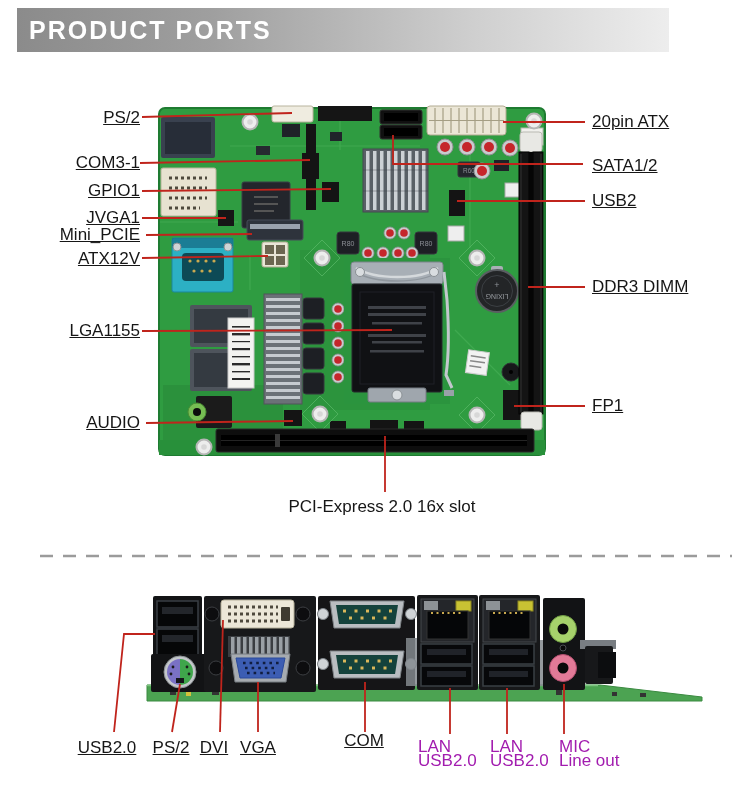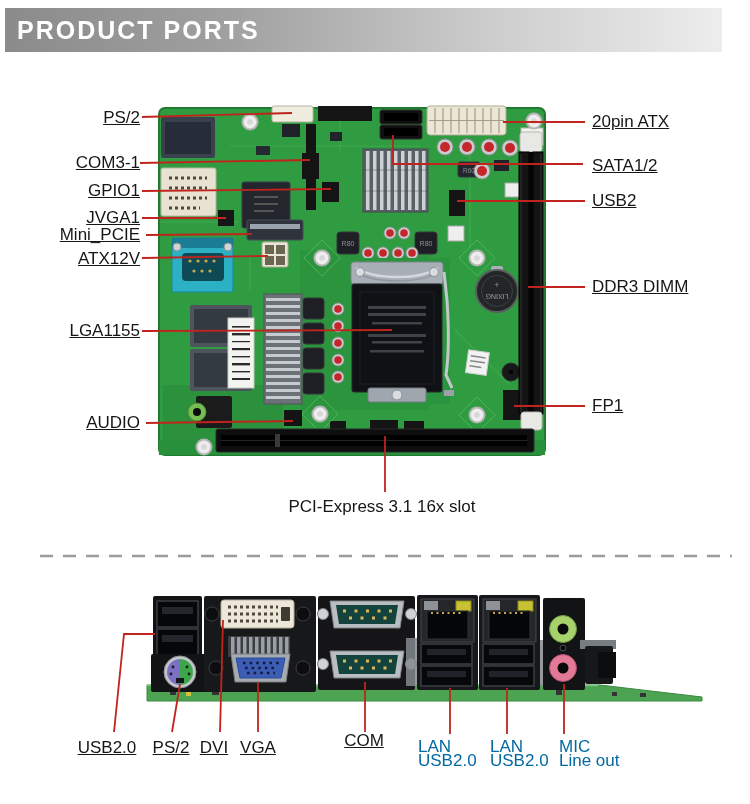--- a/index.html
+++ b/index.html
@@ -1,26 +1,26 @@
 <!DOCTYPE html>
 <html><head>
 <meta charset="utf-8">
 <style>
   html,body{margin:0;padding:0;background:#ffffff;}
   .canvas{position:relative;width:750px;height:804px;background:#fff;overflow:hidden;
           font-family:"Liberation Sans", sans-serif;}
-  .header-bar{position:absolute;left:5px;top:8px;width:717px;height:44px;
+  .header-bar{position:absolute;left:17px;top:8px;width:652px;height:44px;
               background:linear-gradient(90deg,#8b8b8b 0%,#9f9f9f 30%,#cfcfcf 70%,#ededed 100%);}
   .header-bar span{display:block;line-height:44px;padding-left:12px;color:#ffffff;
                    font-size:25px;font-weight:bold;letter-spacing:2px;}
   .art{position:absolute;left:0;top:0;width:750px;height:804px;}
   .lbl{position:absolute;font-size:17px;line-height:18px;color:#161616;white-space:nowrap;text-decoration:underline;}
   .lbl.rt{text-align:right;}
   .lbl.ctr{transform:translateX(-50%);}
-  .lbl2{position:absolute;font-size:17px;line-height:14px;color:#0369a1;white-space:nowrap;}
+  .lbl2{position:absolute;font-size:17px;line-height:14px;color:#a21caf;white-space:nowrap;}
   .caption{position:absolute;font-size:17px;color:#161616;transform:translateX(-50%);white-space:nowrap;}
 </style>
 </head>
 <body>
 
 <div class="canvas">
 
   <div class="header-bar">
     <span>PRODUCT PORTS</span>
   </div>
@@ -494,21 +494,21 @@
   <span class="lbl rt" style="right:610px;top:250px">ATX12V</span>
   <span class="lbl rt" style="right:610px;top:322px">LGA1155</span>
   <span class="lbl rt" style="right:610px;top:414px">AUDIO</span>
 
   <span class="lbl" style="left:592px;top:113px">20pin ATX</span>
   <span class="lbl" style="left:592px;top:157px">SATA1/2</span>
   <span class="lbl" style="left:592px;top:192px">USB2</span>
   <span class="lbl" style="left:592px;top:278px">DDR3 DIMM</span>
   <span class="lbl" style="left:592px;top:397px">FP1</span>
 
-  <span class="caption" style="left:382px;top:497px">PCI-Express 3.1 16x slot</span>
+  <span class="caption" style="left:382px;top:497px">PCI-Express 2.0 16x slot</span>
 
   <span class="lbl ctr" style="left:107px;top:739px">USB2.0</span>
   <span class="lbl ctr" style="left:171px;top:739px">PS/2</span>
   <span class="lbl ctr" style="left:214px;top:739px">DVI</span>
   <span class="lbl ctr" style="left:258px;top:739px">VGA</span>
   <span class="lbl ctr" style="left:364px;top:732px">COM</span>
 
   <div class="lbl2" style="left:418px;top:740px">
     <div>LAN</div>
     <div>USB2.0</div>

